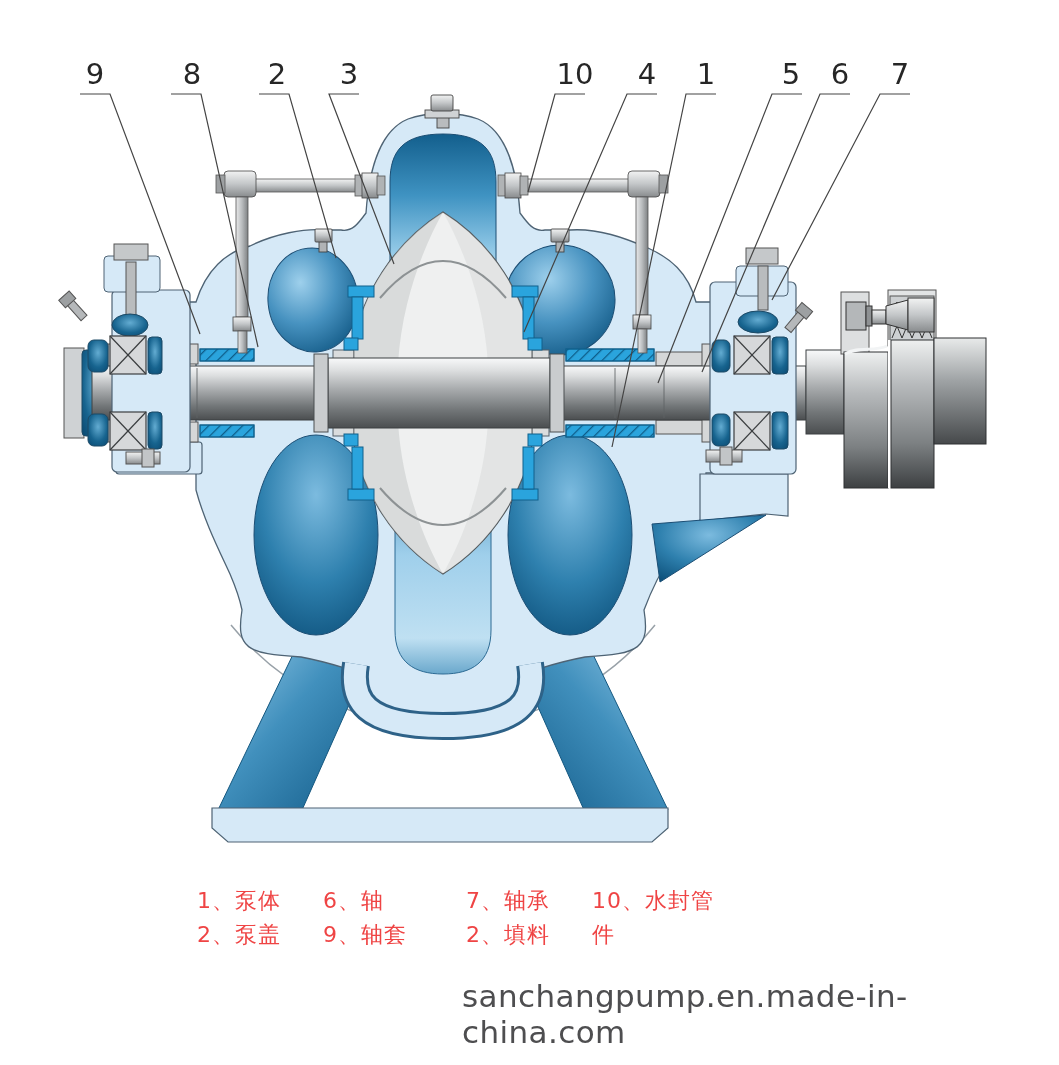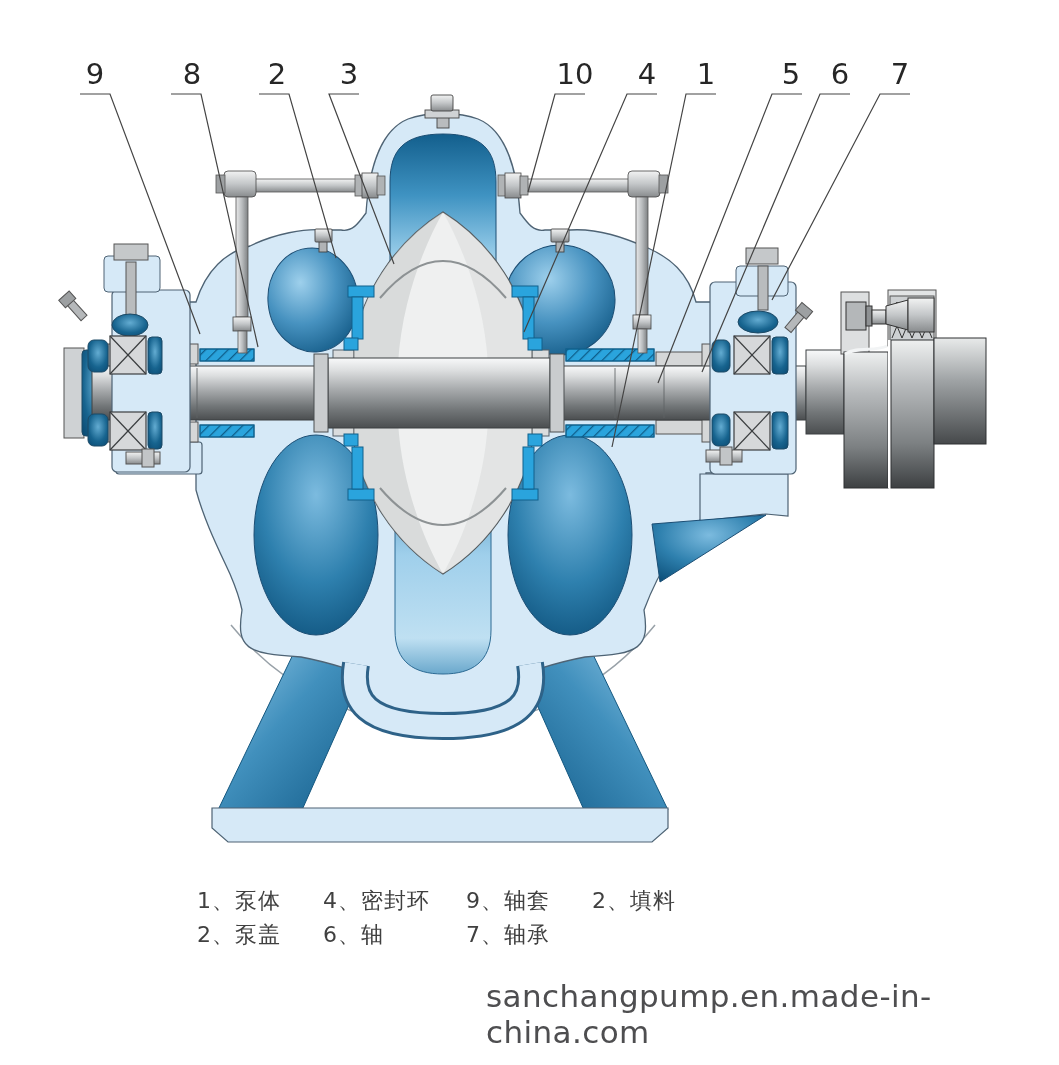--- a/index.html
+++ b/index.html
@@ -3,23 +3,23 @@
 <meta charset="utf-8">
 <style>
   html,body{margin:0;padding:0;background:#ffffff;}
   .page{position:relative;width:1059px;height:1065px;background:#fff;overflow:hidden;
         font-family:"DejaVu Sans",sans-serif;}
   .diagram-svg{position:absolute;left:0;top:0;}
   .callout-num{font:29px "DejaVu Sans",sans-serif;fill:#262626;}
   .legend{position:absolute;left:197px;top:884px;display:grid;
           grid-template-columns:126px 143px 126px 126px auto;
           grid-template-rows:repeat(2,34px);grid-auto-flow:column;
-          font:22px/34px "DejaVu Sans",sans-serif;color:#404040;letter-spacing:1px;}
+          font:22px/34px "DejaVu Sans",sans-serif;color:#ef4444;letter-spacing:1px;}
   .watermark{position:absolute;left:462px;top:978px;
-             font:31px "DejaVu Sans",sans-serif;color:#4e4e50;letter-spacing:.4px;margin-left:24px;}
+             font:31px "DejaVu Sans",sans-serif;color:#4e4e50;letter-spacing:.4px;}
 </style>
 </head>
 <body>
 
 <div class="page">
 
 <svg class="diagram-svg" width="1059" height="870" viewBox="0 0 1059 870">
   <defs>
     <linearGradient id="gShaft" x1="0" y1="0" x2="0" y2="1">
       <stop offset="0" stop-color="#f8f9fa"></stop>
@@ -332,22 +332,22 @@
         <polyline points="850,94 820,94 702,372" fill="none" stroke="#444" stroke-width="1.2"></polyline>
         <text x="840" y="84" text-anchor="middle" class="callout-num">6</text>
         <polyline points="910,94 880,94 772,300" fill="none" stroke="#444" stroke-width="1.2"></polyline>
         <text x="900" y="84" text-anchor="middle" class="callout-num">7</text>
       </g>
 </svg>
 
 <div class="legend">
   <span>1、泵体</span>
   <span>2、泵盖</span>
-  <span>4、密封环</span>
   <span>6、轴</span>
   <span>9、轴套</span>
   <span>7、轴承</span>
   <span>2、填料</span>
+  <span>10、水封管件</span>
 </div>
 
 <div class="watermark">sanchangpump.en.made-in-china.com</div>
 
 </div>
 
 </body></html>

